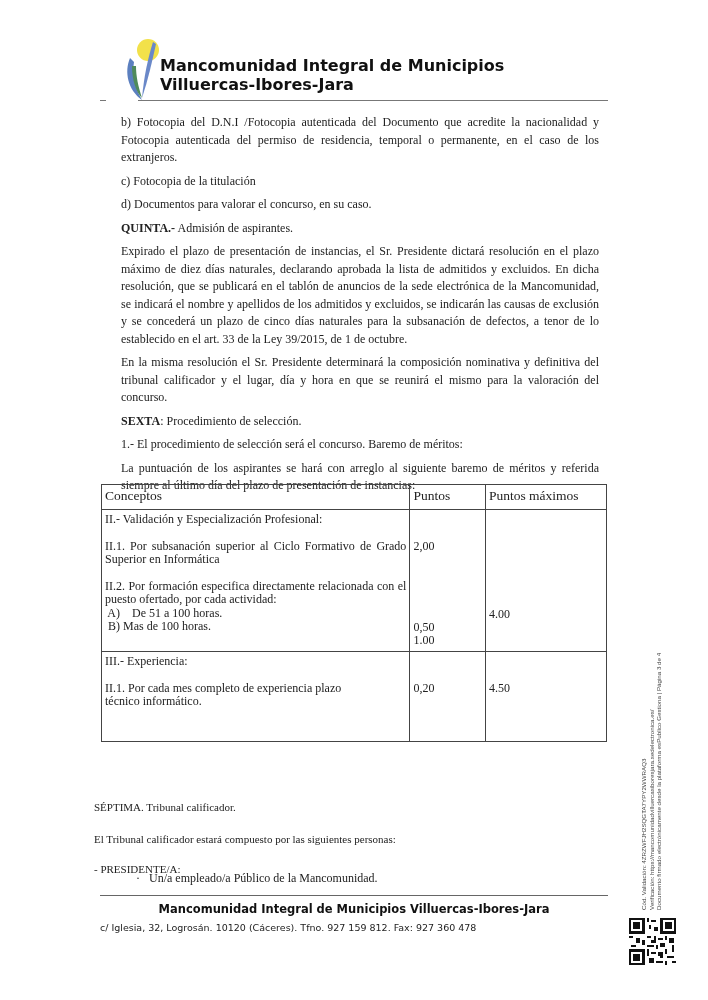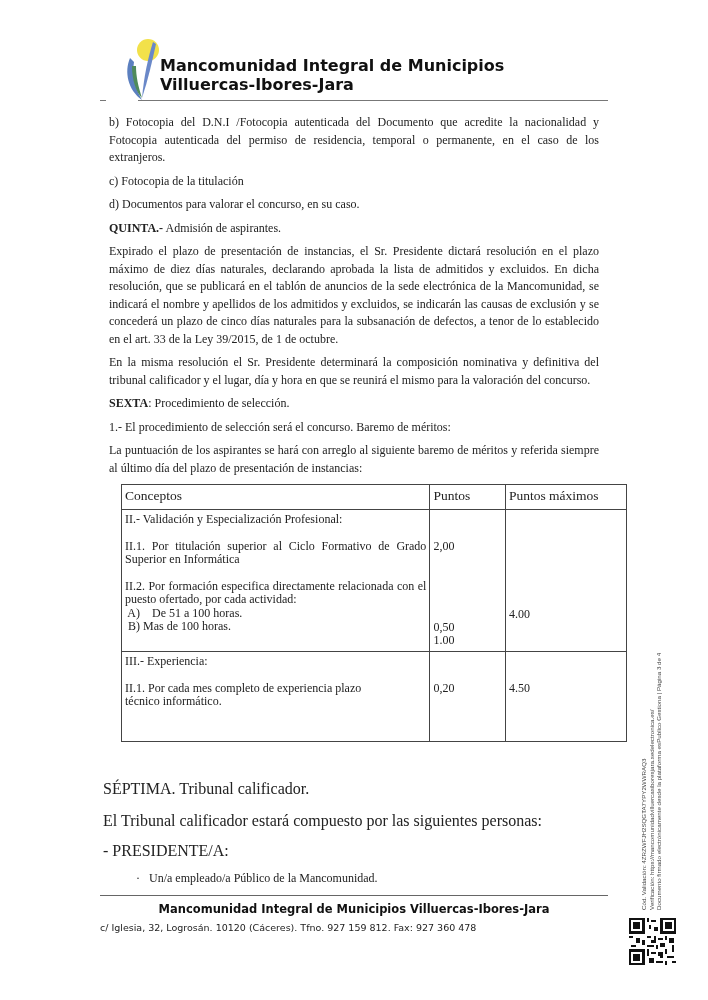--- a/index.html
+++ b/index.html
@@ -5,31 +5,31 @@
   html, body { margin: 0; padding: 0; background: #ffffff; }
   body { width: 708px; height: 1000px; position: relative; overflow: hidden; font-family: "Liberation Serif", serif; color: #222; }
 
   .header { position: absolute; left: 100px; top: 34px; width: 508px; height: 68px; }
   .logo { position: absolute; left: 20px; top: 2px; width: 42px; height: 66px; }
   .header-title { position: absolute; left: 60px; top: 22px; width: 440px; font-family: "DejaVu Sans", sans-serif; font-weight: bold; font-size: 16px; line-height: 19px; color: #111; }
   .header-rule { position: absolute; left: 38px; top: 66px; width: 470px; height: 0; border-top: 1px solid #777; }
   .header-dash { position: absolute; left: 0; top: 66px; width: 6px; border-top: 1px solid #777; }
 
   .body { position: absolute; left: 109px; top: 114px; width: 490px; font-size: 12px; line-height: 17.5px; text-align: justify; }
-  .body p { margin: 0 0 6px 0; }
+  .body p { margin: 0 0 6px 12px; }
   .b { font-weight: bold; }
 
-  table.baremo { position: absolute; left: 101px; top: 484px; width: 506px; border-collapse: collapse; font-size: 12px; line-height: 13.5px; margin-left: 20px; }
+  table.baremo { position: absolute; left: 101px; top: 484px; width: 506px; border-collapse: collapse; font-size: 12px; line-height: 13.5px; }
   table.baremo td, table.baremo th { border: 1px solid #444; vertical-align: top; padding: 3px 3px; text-align: left; font-weight: normal; }
   table.baremo th { font-size: 13.5px; padding: 4px 3px 3px 3px; height: 17px; }
   .c1 { width: 304px; } .c2 { width: 69px; } .c3 { width: 115px; }
   .cell-line { display: block; }
   .justify { text-align: justify; text-align-last: left; }
 
-  .after { position: absolute; left: 103px; width: 490px; font-size: 16px; }
+  .after { position: absolute; left: 94px; width: 490px; font-size: 11px; margin-top: 21px; }
   .bullet-item { position: absolute; left: 136px; font-size: 12px; }
 
   .footer-rule { position: absolute; left: 100px; top: 895px; width: 508px; border-top: 1px solid #666; }
   .footer-title { position: absolute; left: 100px; top: 902px; width: 508px; text-align: center; font-family: "DejaVu Sans", sans-serif; font-weight: bold; font-size: 11.5px; color: #111; }
   .footer-address { position: absolute; left: 100px; top: 922px; width: 508px; text-align: left; font-family: "DejaVu Sans", sans-serif; font-size: 9.5px; color: #222; }
 
   .side-text { position: absolute; left: 640px; top: 910px; transform-origin: 0 0; transform: rotate(-90deg); font-family: "Liberation Sans", sans-serif; font-size: 6.2px; line-height: 7.5px; color: #444; white-space: nowrap; }
   .qr { position: absolute; left: 629px; top: 918px; width: 47px; height: 47px; }
 </style>
 </head>
@@ -66,21 +66,21 @@
   <tbody>
       <tr>
     <th class="c1">Conceptos</th>
     <th class="c2">Puntos</th>
     <th class="c3">Puntos máximos</th>
   </tr>
   <tr style="height:142px">
     <td class="c1">
       <span class="cell-line">II.- Validación y Especialización Profesional:</span>
       <span class="cell-line" style="height:13px"></span>
-      <span class="cell-line justify">  II.1. Por titulación superior al Ciclo Formativo de Grado Superior en Informática</span>
+      <span class="cell-line justify">  II.1. Por subsanación superior al Ciclo Formativo de Grado Superior en Informática</span>
       <span class="cell-line" style="height:13px"></span>
       <span class="cell-line justify">II.2. Por formación especifica directamente relacionada con el puesto ofertado, por cada actividad:</span>
       <span class="cell-line" style="white-space:pre"> A)    De 51 a 100 horas.</span>
       <span class="cell-line" style="white-space:pre"> B) Mas de 100 horas.</span>
     </td>
     <td class="c2">
       <span class="cell-line" style="height:27px"></span>
       <span class="cell-line">2,00</span>
       <span class="cell-line" style="height:67px"></span>
       <span class="cell-line">0,50</span>

